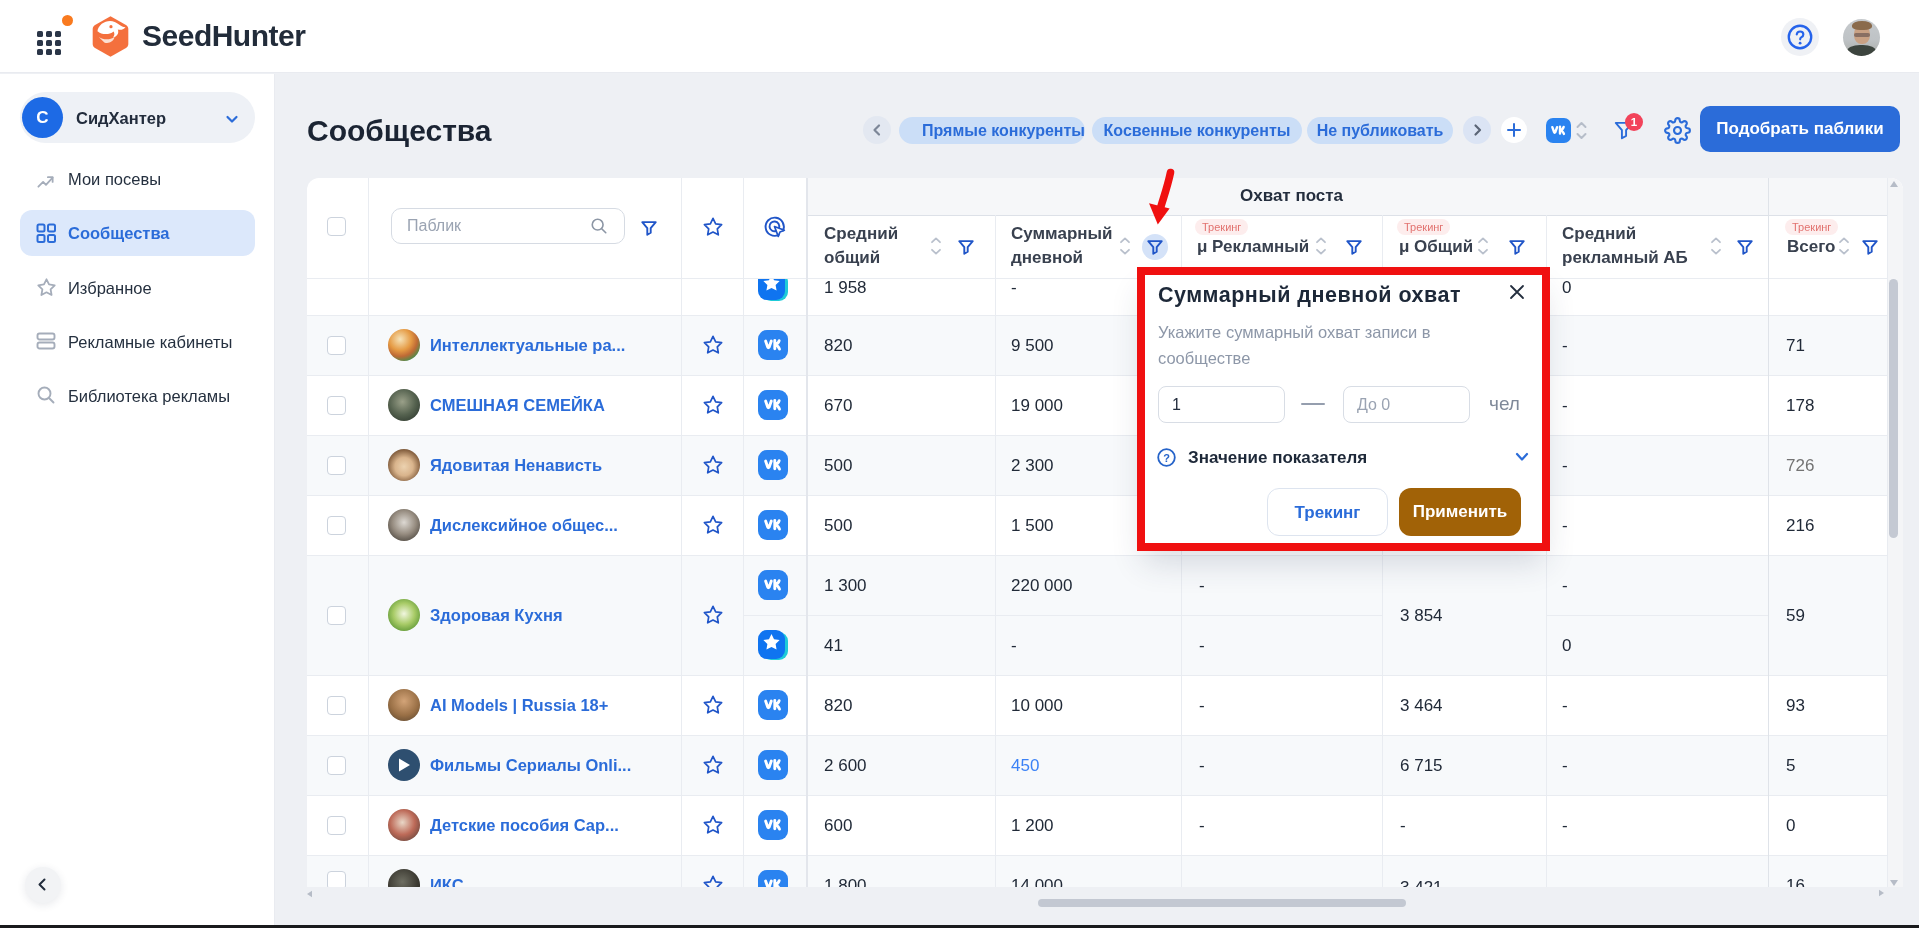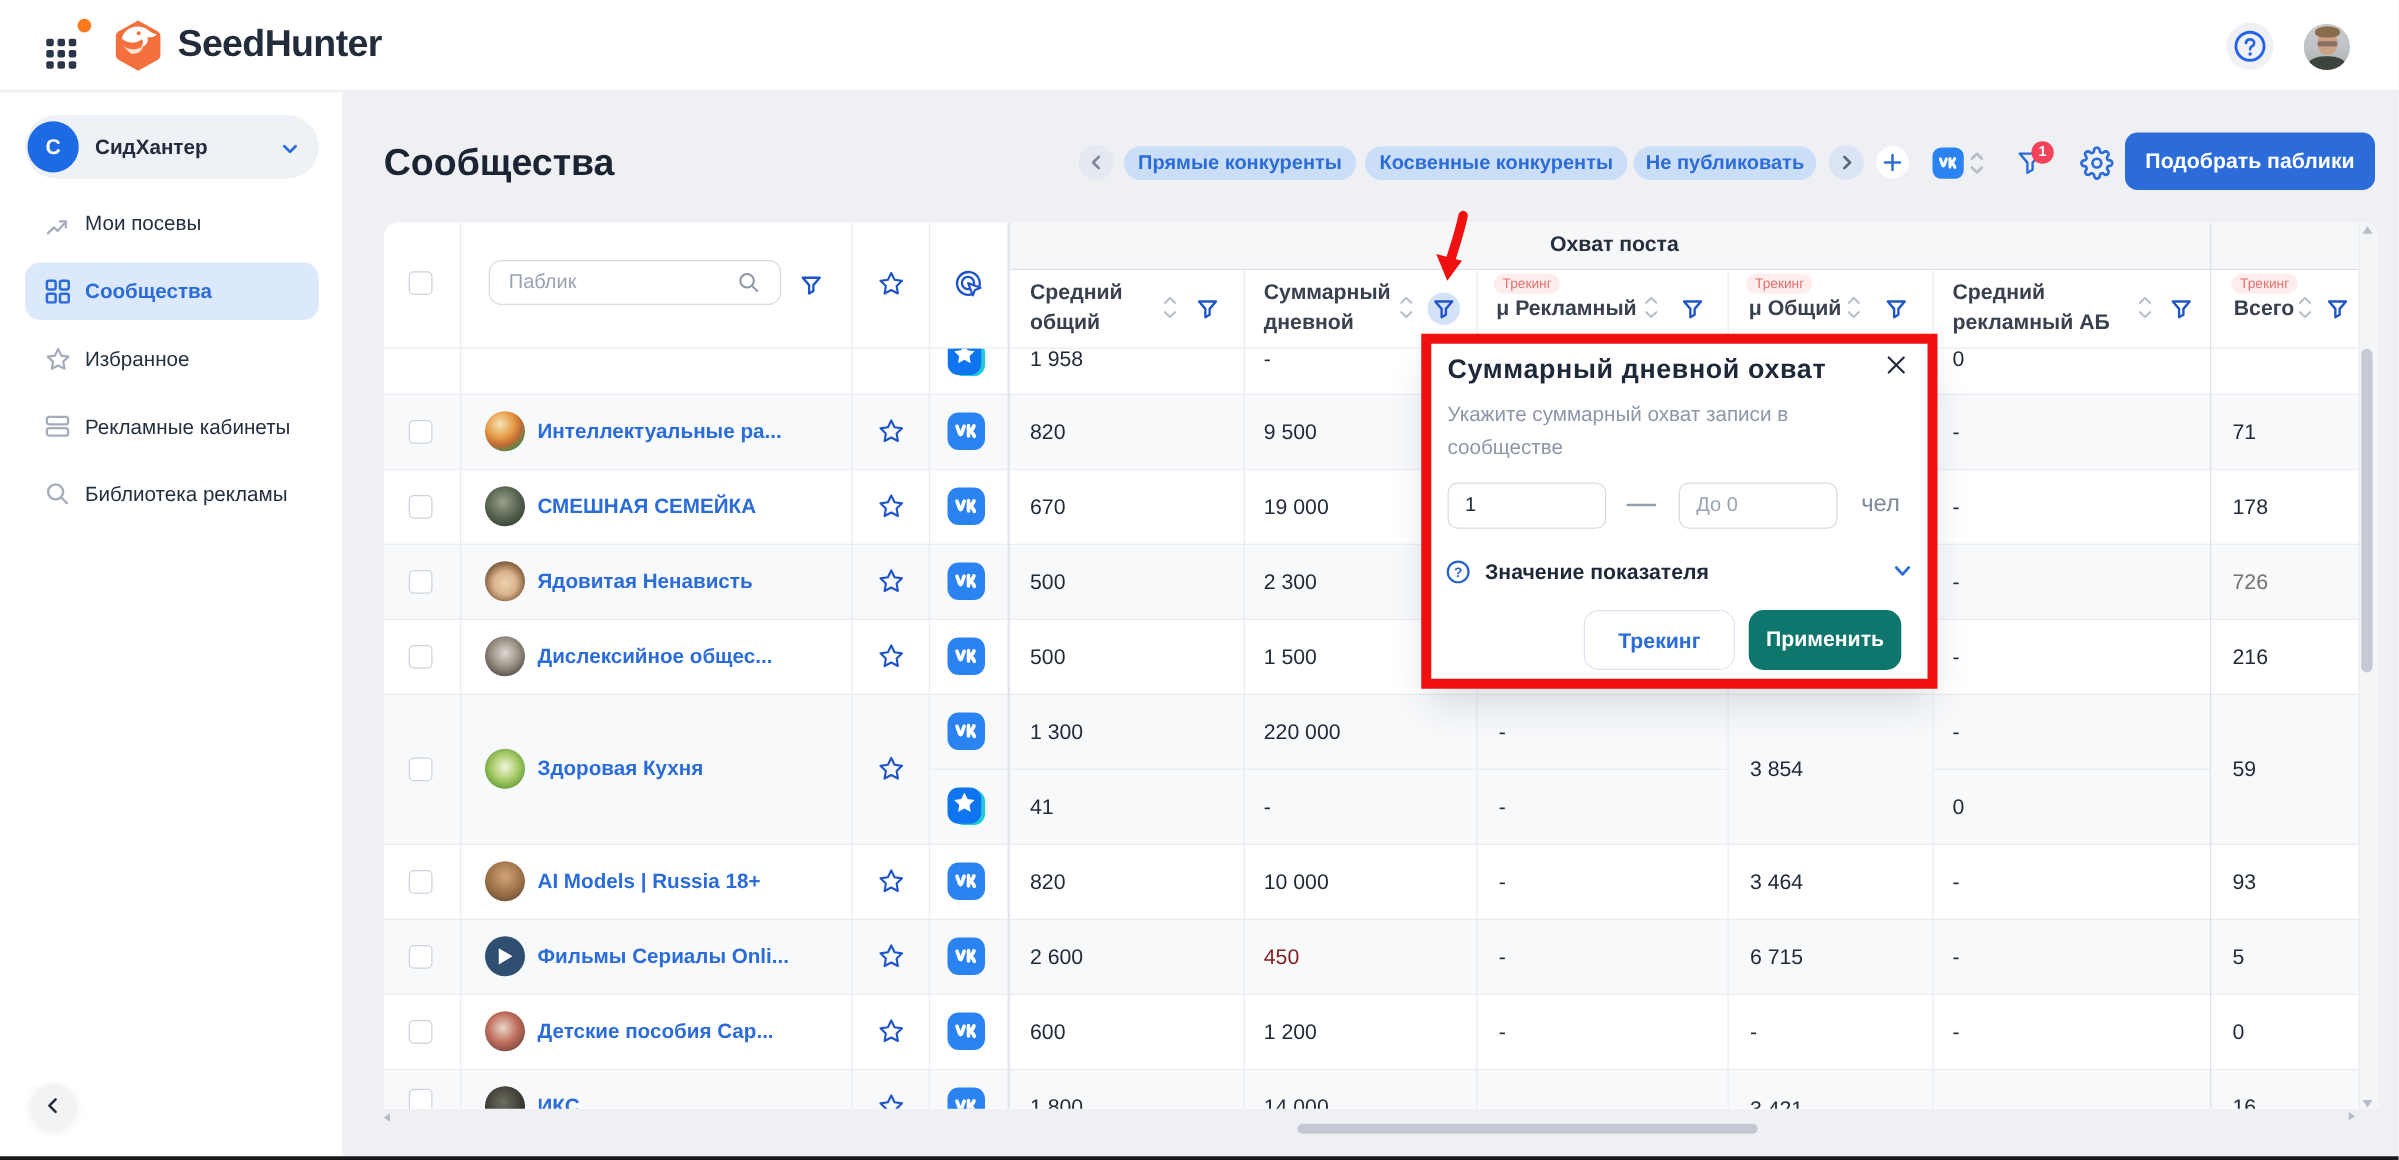--- a/index.html
+++ b/index.html
@@ -76,21 +76,21 @@
     <svg style="position:absolute;left:10px;top:9px" width="15" height="17" viewBox="0 0 15 17" fill="none">
       <path d="M9.5 3.5L4.5 8.5l5 5" stroke="#222c3c" stroke-width="2" stroke-linecap="round" stroke-linejoin="round"></path>
     </svg>
   </div>
 <div class="t" style="left:307px;top:114px;font-size:30px;font-weight:700;color:#1b2433">Сообщества</div>
 <div class="a" style="left:863px;top:116px;width:28px;height:28px;border-radius:50%;background:#e3e8f1">
     <svg style="position:absolute;left:8px;top:7px" width="12" height="14" viewBox="0 0 12 14" fill="none">
       <path d="M8 2.5L3.5 7l4.5 4.5" stroke="#7d8798" stroke-width="2.2" stroke-linecap="round" stroke-linejoin="round"></path>
     </svg>
   </div>
-<div class="a" style="left:899px;top:117px;width:186px;height:27px;border-radius:14px;background:#cbdef7;color:#2b6cd9;font-size:16px;font-weight:600;text-align:center;line-height:27px">Прямые конкуренты</div>
+<div class="a" style="left:899px;top:117px;width:186px;height:27px;border-radius:14px;background:#cbdef7;color:#2b6cd9;font-size:16px;font-weight:600;text-align:right;line-height:27px">Прямые конкуренты</div>
 <div class="a" style="left:1092px;top:117px;width:210px;height:27px;border-radius:14px;background:#cbdef7;color:#2b6cd9;font-size:16px;font-weight:600;text-align:center;line-height:27px">Косвенные конкуренты</div>
 <div class="a" style="left:1307px;top:117px;width:146px;height:27px;border-radius:14px;background:#cbdef7;color:#2b6cd9;font-size:16px;font-weight:600;text-align:center;line-height:27px">Не публиковать</div>
 <div class="a" style="left:1463px;top:116px;width:28px;height:28px;border-radius:50%;background:#dbe4f4">
     <svg style="position:absolute;left:9px;top:7px" width="12" height="14" viewBox="0 0 12 14" fill="none">
       <path d="M3.5 2.5L8 7l-4.5 4.5" stroke="#5b6576" stroke-width="2.2" stroke-linecap="round" stroke-linejoin="round"></path>
     </svg>
   </div>
 <div class="a" style="left:1501px;top:117px;width:26px;height:26px;border-radius:50%;background:#fff">
     <svg style="position:absolute;left:5px;top:5px" width="16" height="16" viewBox="0 0 16 16" fill="none">
       <path d="M8 2v12M2 8h12" stroke="#2b6cd9" stroke-width="2" stroke-linecap="round"></path>
@@ -307,21 +307,21 @@
     </div>
     <div class="t" style="left:123px;top:578px;font-size:16.5px;font-weight:600;color:#2b6cd9">Фильмы Сериалы Onli...</div>
     <svg style="position:absolute;left:395px;top:576px" width="22" height="22" viewBox="0 0 24 24" fill="none">
       <path d="M12 2.6l2.9 5.9 6.5.95-4.7 4.6 1.1 6.5L12 17.5l-5.8 3.05 1.1-6.5-4.7-4.6 6.5-.95L12 2.6z" stroke="#2055c8" stroke-width="1.8545454545454545" stroke-linejoin="round"></path>
     </svg>
     <div style="position:absolute;left:451px;top:572px;width:30px;height:30px;border-radius:9px;background:#2a83f0"><svg width="30" height="30" viewBox="0 0 30 30" fill="none">
         <path d="M7.6 11l2.1 5.9q.6 1.5 1.5.1L13.3 11" stroke="#fff" stroke-width="2.9" stroke-linecap="round" stroke-linejoin="round"></path>
         <path d="M16.8 10.5v8.2M16.9 14.7q3.2-.3 4.3-4M17 14.9q3.3.6 4.5 4.2" stroke="#fff" stroke-width="2.9" stroke-linecap="round"></path>
       </svg></div>
     <div class="t" style="left:517px;top:578px;font-size:17px;color:#212a38">2 600</div>
-    <div class="t" style="left:704px;top:578px;font-size:17px;color:#7f1d1d">450</div>
+    <div class="t" style="left:704px;top:578px;font-size:17px;color:#3b82f6">450</div>
     <div class="t" style="left:892px;top:578px;font-size:17px;color:#212a38">-</div>
     <div class="t" style="left:1093px;top:578px;font-size:17px;color:#212a38">6 715</div>
     <div class="t" style="left:1255px;top:578px;font-size:17px;color:#212a38">-</div>
     <div class="t" style="left:1479px;top:578px;font-size:17px;color:#212a38">5</div>
     <div style="position:absolute;left:20px;top:638px;width:19px;height:19px;border:1.5px solid #ccd3dd;border-radius:4px;background:#fff"></div>
     <div style="position:absolute;left:81px;top:631px;width:32px;height:32px;border-radius:50%;overflow:hidden;background:radial-gradient(circle at 45% 42%,#e9d7c7 0%,#bd6a58 48%,#463732 100%)"></div>
     <div class="t" style="left:123px;top:638px;font-size:16.5px;font-weight:600;color:#2b6cd9">Детские пособия Сар...</div>
     <svg style="position:absolute;left:395px;top:636px" width="22" height="22" viewBox="0 0 24 24" fill="none">
       <path d="M12 2.6l2.9 5.9 6.5.95-4.7 4.6 1.1 6.5L12 17.5l-5.8 3.05 1.1-6.5-4.7-4.6 6.5-.95L12 2.6z" stroke="#2055c8" stroke-width="1.8545454545454545" stroke-linejoin="round"></path>
     </svg>
@@ -403,20 +403,20 @@
 <div class="t" style="left:1489px;top:393px;font-size:19px;color:#7f8999;z-index:42">чел</div>
 <svg class="a" style="left:1157px;top:448px;z-index:42" width="19" height="19" viewBox="0 0 19 19" fill="none">
     <circle cx="9.5" cy="9.5" r="8.3" stroke="#2563c9" stroke-width="1.8"></circle>
     <text x="9.5" y="13.6" text-anchor="middle" font-size="11" font-weight="700" fill="#2563c9" font-family="Liberation Sans">?</text>
   </svg>
 <div class="t" style="left:1188px;top:448px;font-size:17px;font-weight:700;color:#1d2838;z-index:42">Значение показателя</div>
 <svg class="a" style="left:1515px;top:451px;z-index:42" width="14" height="12" viewBox="0 0 14 12" fill="none">
     <path d="M2 3l5 5.5L12 3" stroke="#2b6cd9" stroke-width="2.2" stroke-linecap="round" stroke-linejoin="round"></path>
   </svg>
 <div class="a" style="left:1267px;top:488px;width:121px;height:48px;border:1px solid #dde4ef;border-radius:12px;background:#fff;color:#2b6cd9;font-size:17px;font-weight:600;text-align:center;line-height:48px;z-index:42">Трекинг</div>
-<div class="a" style="left:1399px;top:488px;width:122px;height:48px;border-radius:12px;background:#0f766e;color:#fff;font-size:17px;font-weight:600;text-align:center;line-height:48px;z-index:42">Применить</div>
+<div class="a" style="left:1399px;top:488px;width:122px;height:48px;border-radius:12px;background:#a16207;color:#fff;font-size:17px;font-weight:600;text-align:center;line-height:48px;z-index:42">Применить</div>
 <div class="a" style="left:1038px;top:899px;width:368px;height:8px;border-radius:4px;background:#c3c8d2"></div>
 <svg class="a" style="left:305px;top:889px" width="9" height="10" viewBox="0 0 10 12">
     <path d="M2 6l6-4v8z" fill="#b6bcc7"></path>
   </svg>
 <svg class="a" style="left:1877px;top:888px" width="9" height="10" viewBox="0 0 10 12">
     <path d="M8 6L2 2v8z" fill="#b6bcc7"></path>
   </svg>
 <div class="a" style="left:0;top:925px;width:1919px;height:3px;background:#191a1c"></div>
 </body></html>

